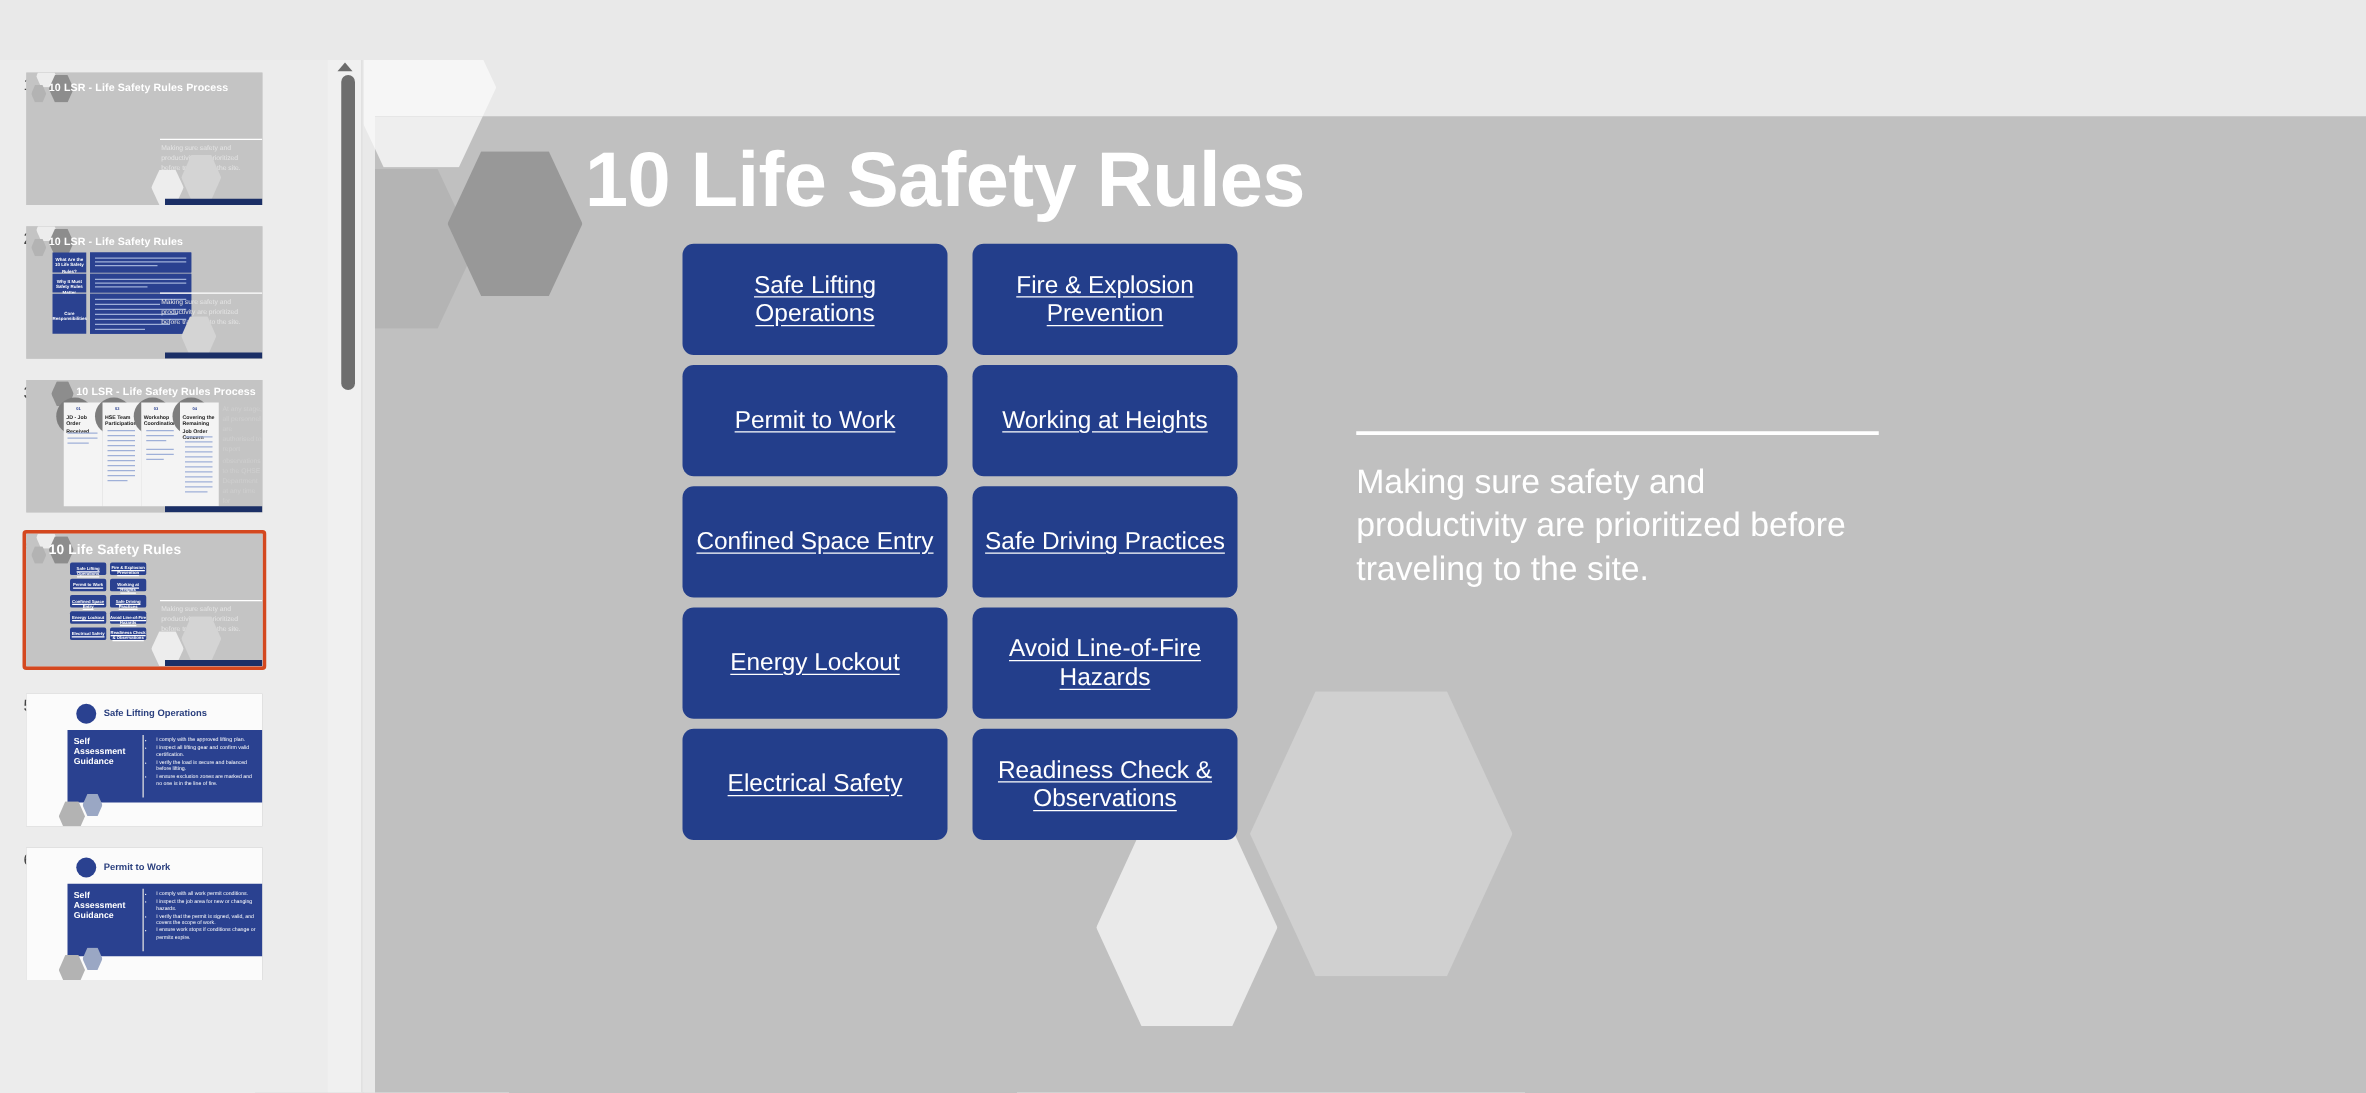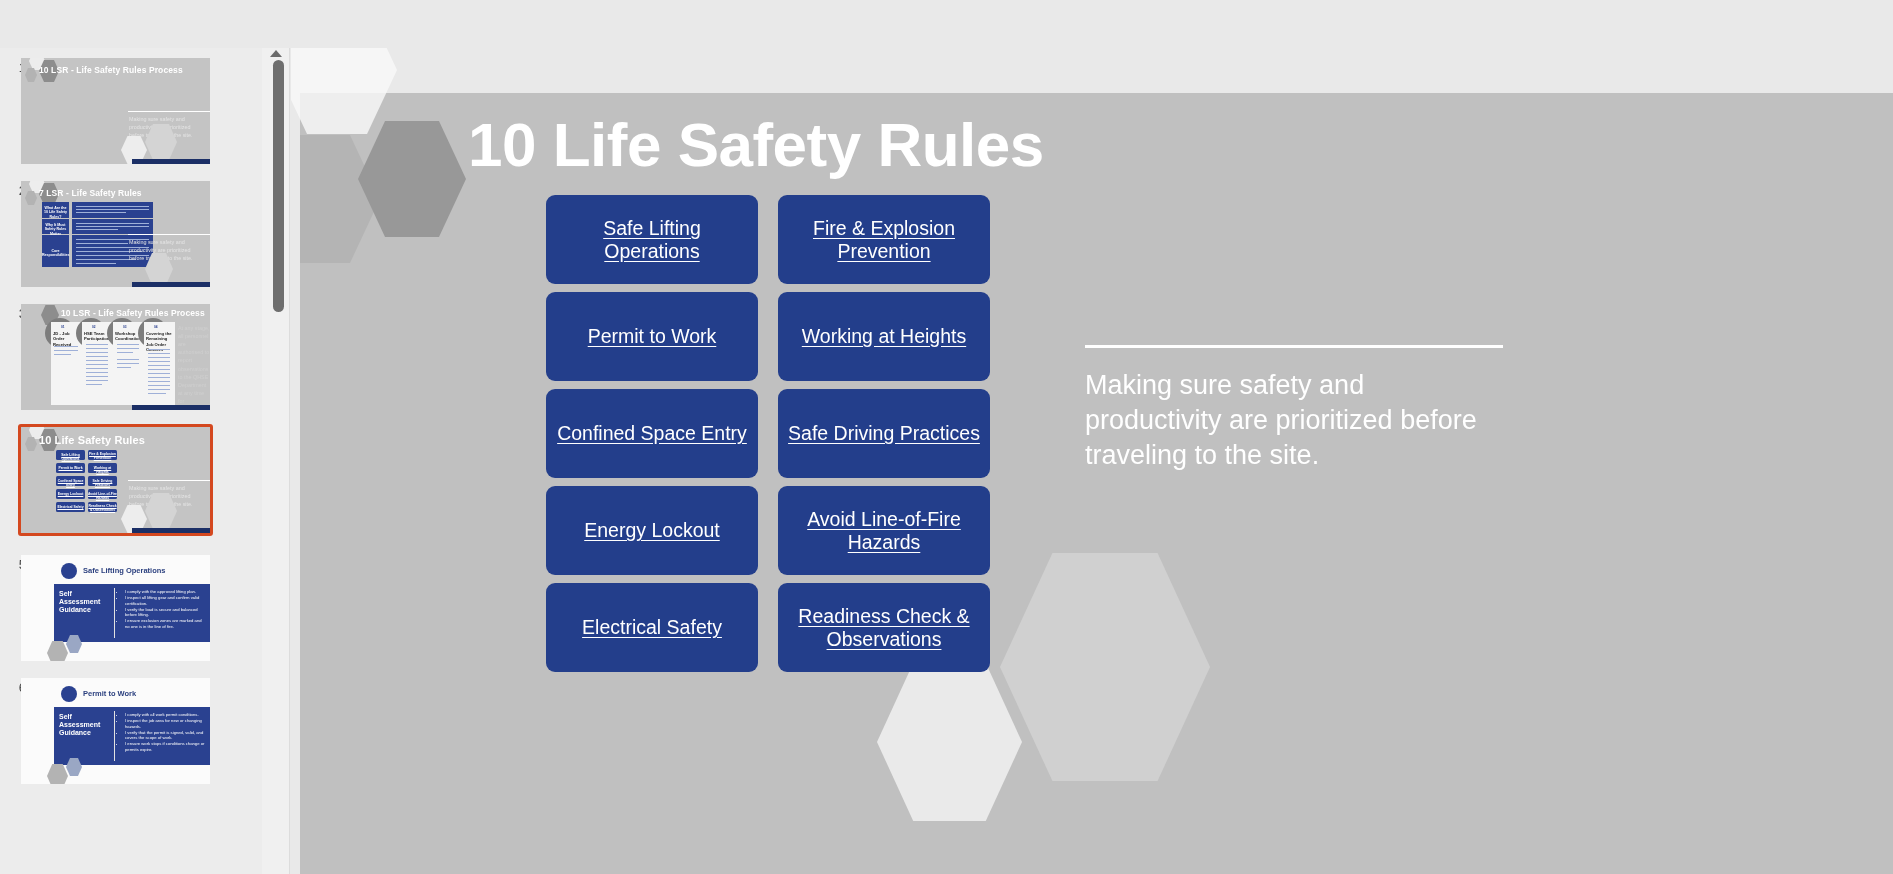--- a/index.html
+++ b/index.html
@@ -155,21 +155,21 @@
       </div>
     </div>
 
     <div class="thumb-row" style="top:133px;">
       <div class="thumb-num">2</div>
       <div class="thumb">
         <div class="tslide gray">
           <div class="t-hexc" style="left:8px;top:-6px;width:16px;height:18px;"></div>
           <div class="t-hexa" style="left:4px;top:10px;width:12px;height:14px;"></div>
           <div class="t-hexb" style="left:18px;top:2px;width:20px;height:22px;"></div>
-          <div class="t-title">7 LSR - Life Safety Rules</div>
+          <div class="t-title">10 LSR - Life Safety Rules</div>
 
           <div class="t-box" style="left:21px;top:21px;width:27px;height:16px;"></div>
           <div class="t-boxtxt" style="left:21px;top:25px;width:27px;">What Are the 10 Life Safety Rules?</div>
           <div class="t-wbox" style="left:51px;top:21px;width:81px;height:16px;"></div>
           <div class="t-line-fill" style="left:55px;top:25px;width:73px;"></div>
           <div class="t-line-fill" style="left:55px;top:28px;width:73px;"></div>
           <div class="t-line-fill" style="left:55px;top:31px;width:50px;"></div>
 
           <div class="t-box" style="left:21px;top:38px;width:27px;height:15px;"></div>
           <div class="t-boxtxt" style="left:21px;top:42px;width:27px;">Why It Must Safety Rules Matter</div>

